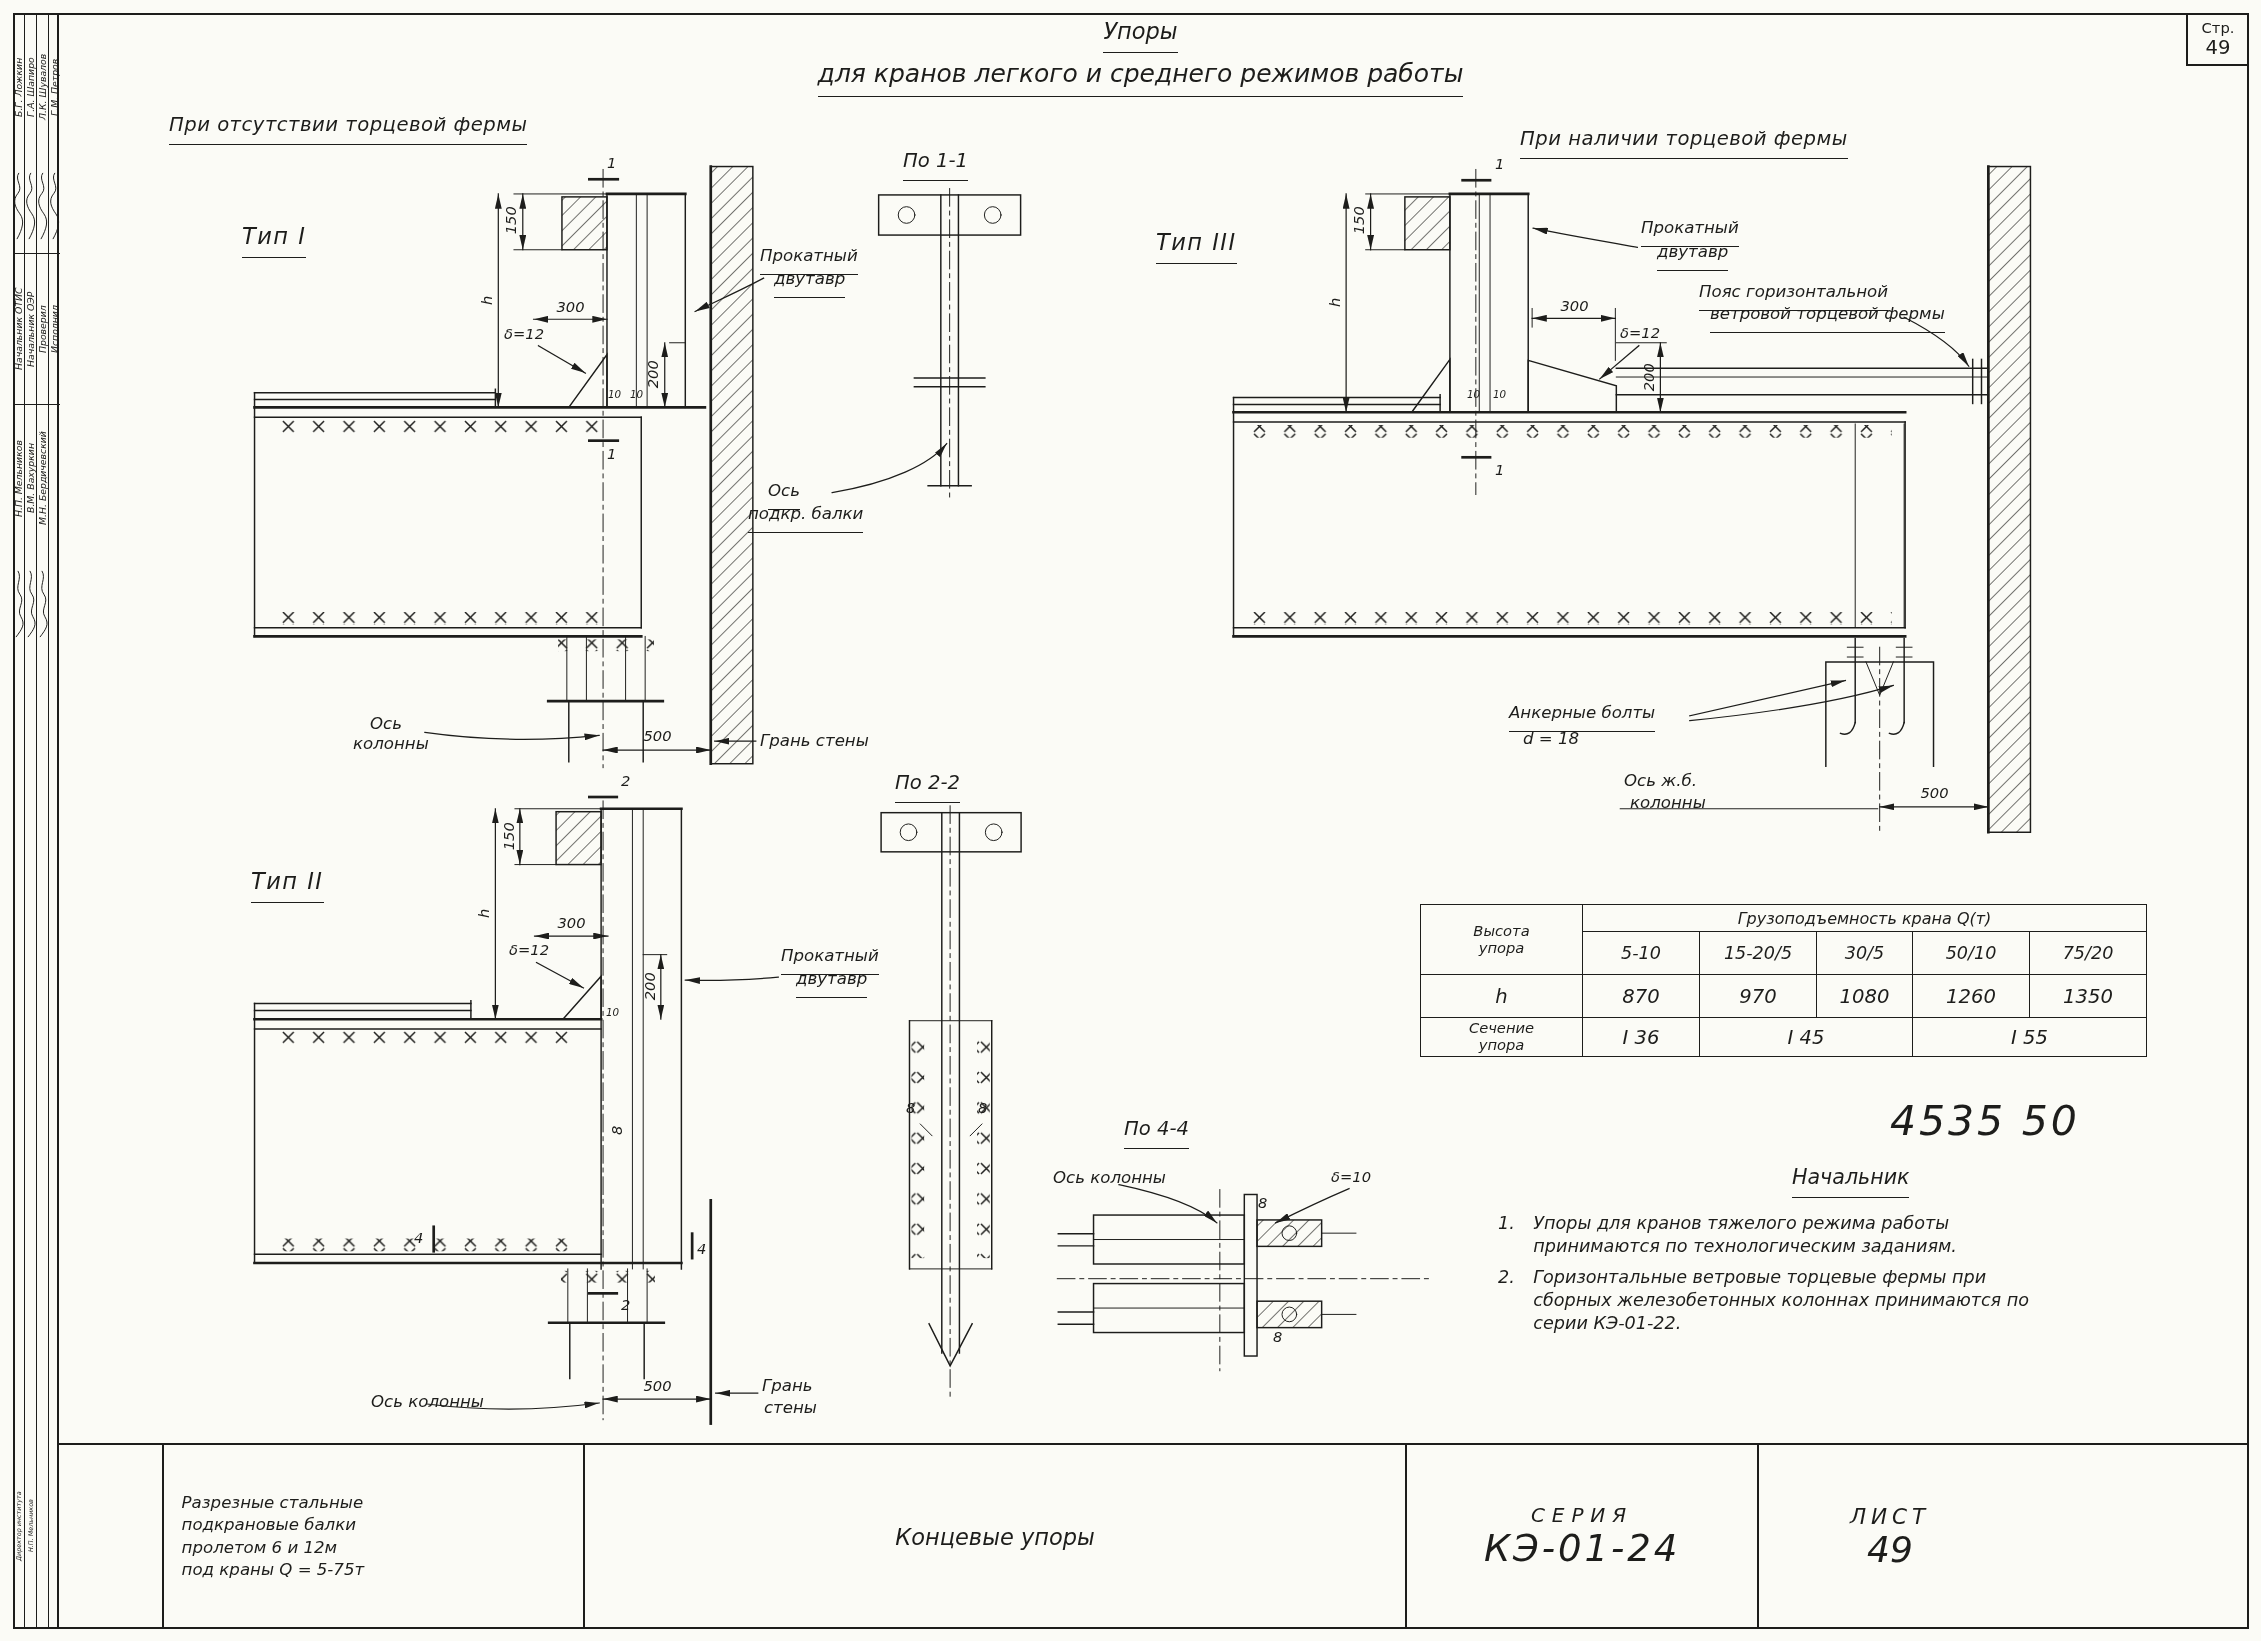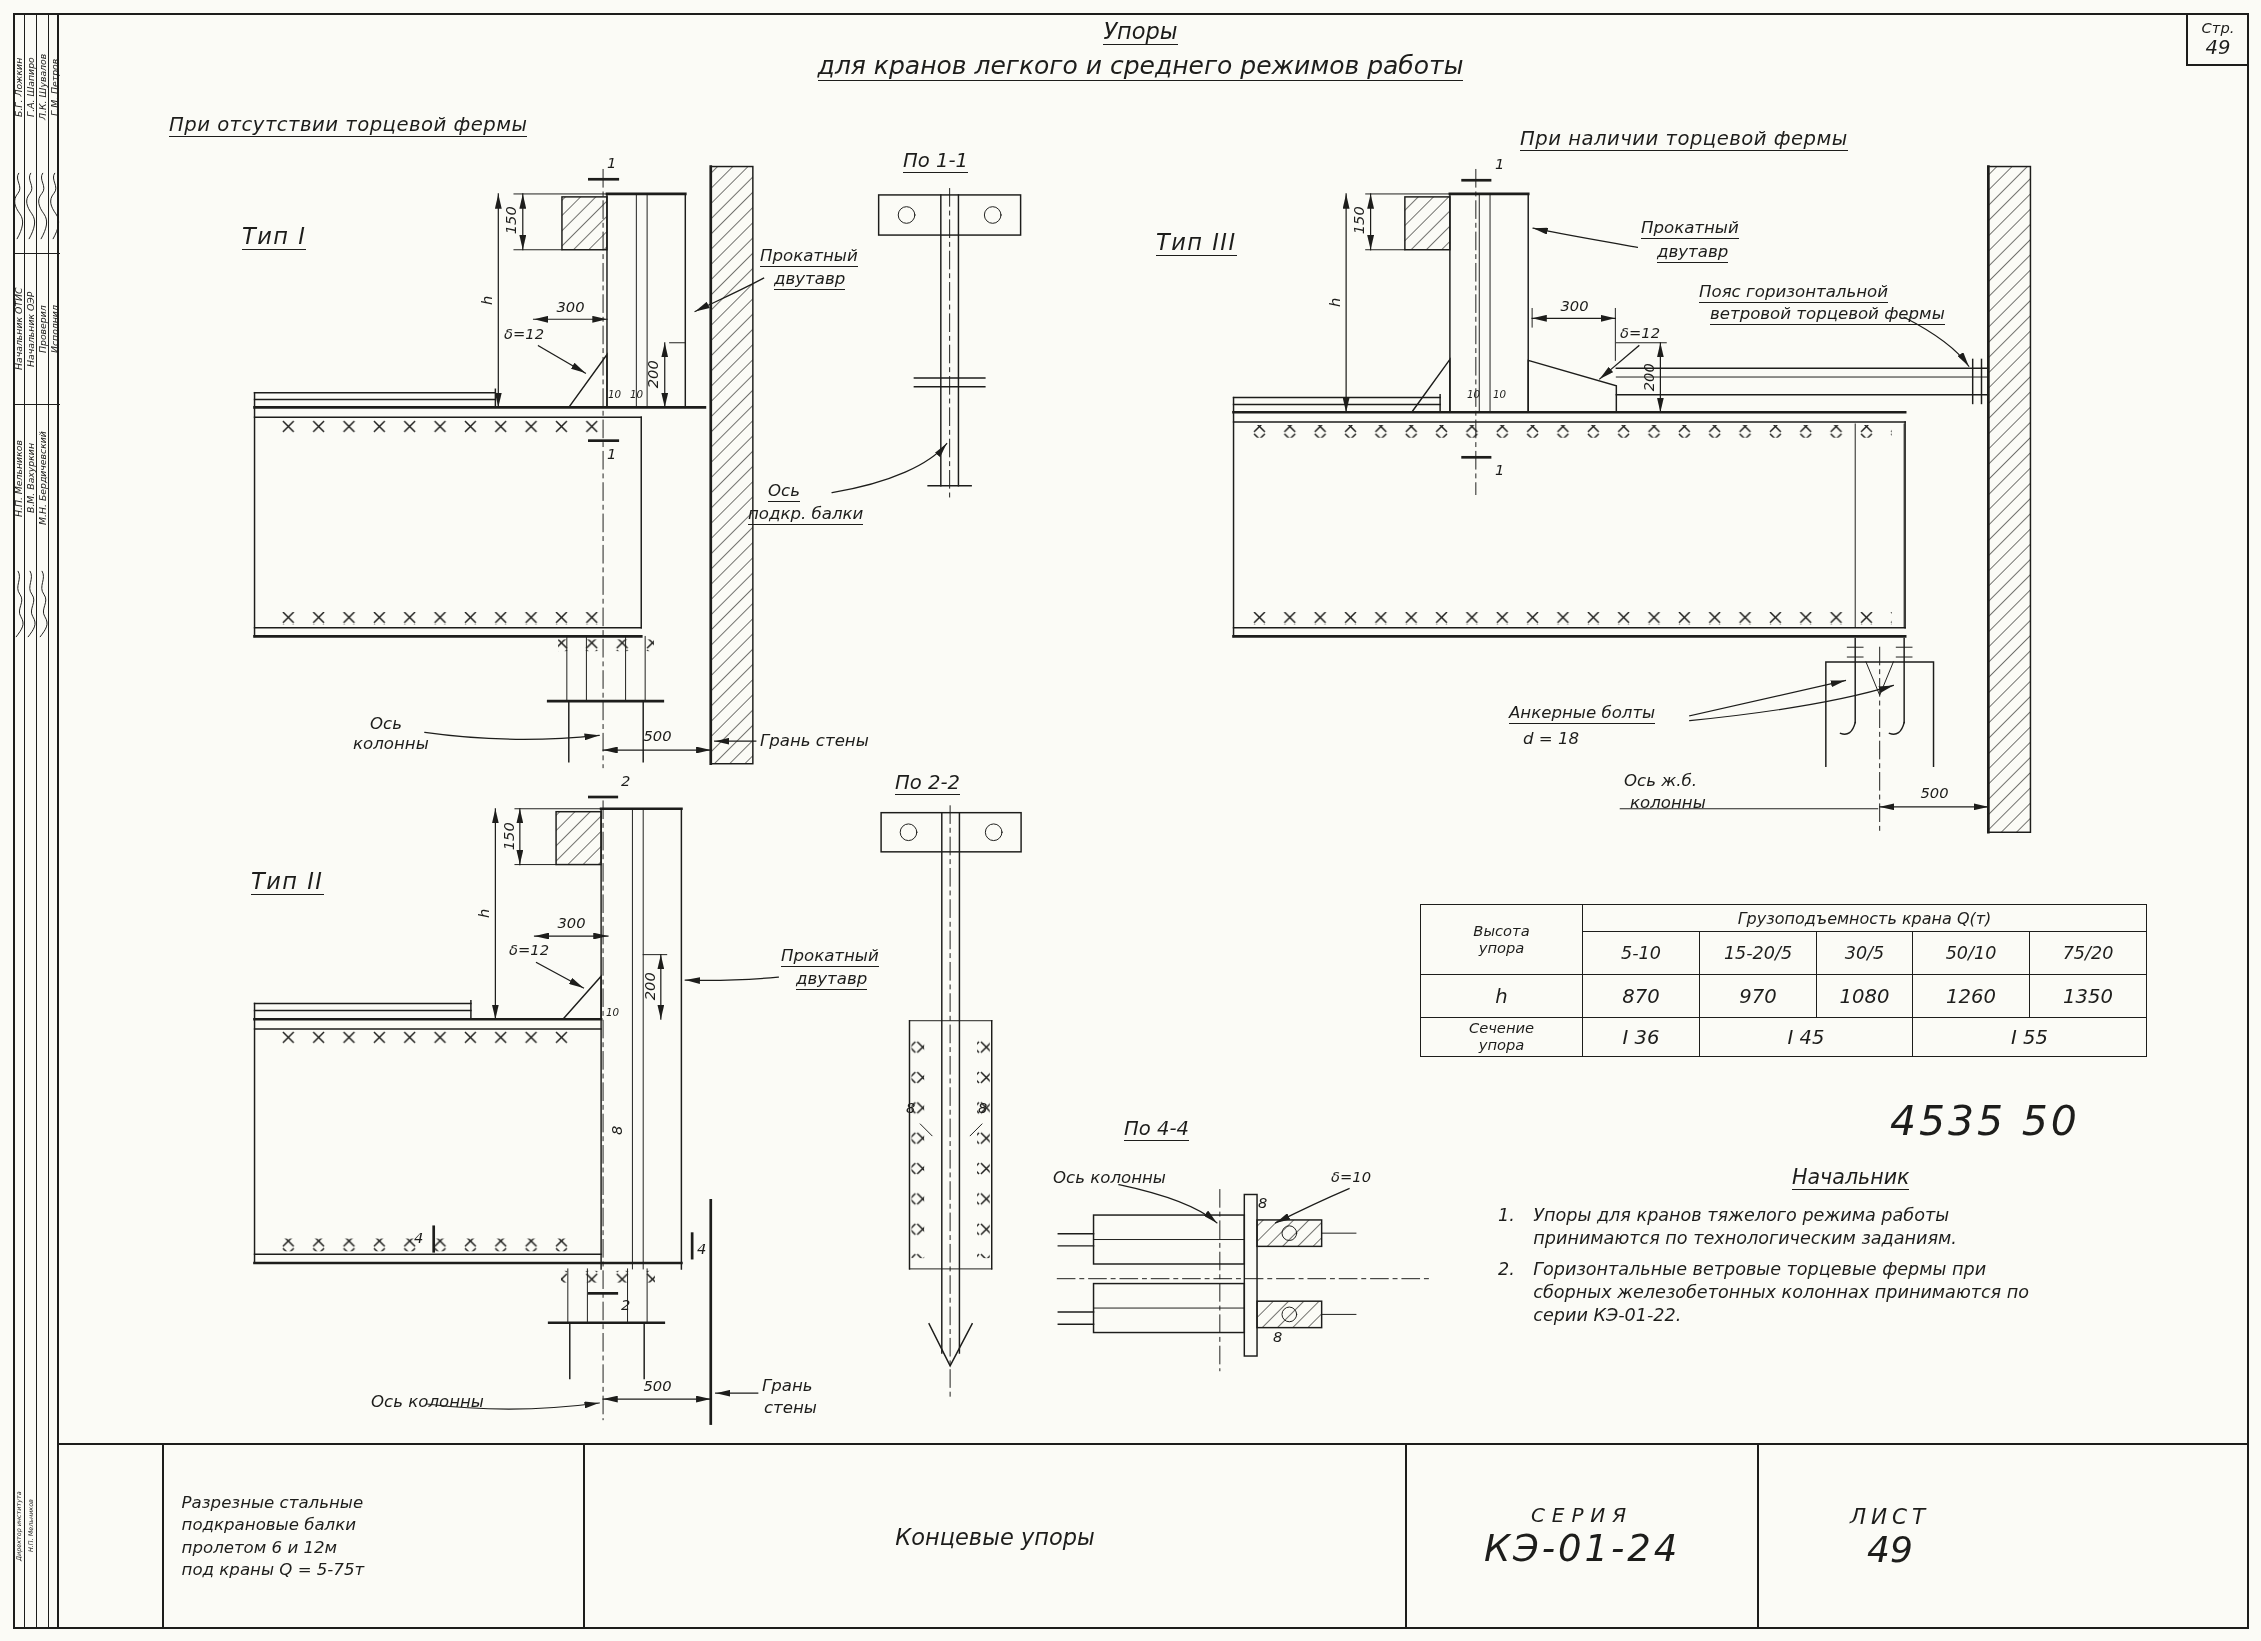--- a/index.html
+++ b/index.html
@@ -11,42 +11,42 @@
   .linework line,.linework path,.linework polyline,.linework polygon,.linework rect,.linework circle{stroke:#1d1d1b;fill:none;stroke-width:3;stroke-linecap:square}
   .linework .s2{stroke-width:2}
   .linework .s5{stroke-width:5.5}
   .linework .cl{stroke-width:2;stroke-dasharray:36 10 8 10}
   .linework .diml{stroke-width:2.5;marker-start:url(#ar);marker-end:url(#ar)}
   .linework .ldr{stroke-width:2.5;marker-end:url(#ar)}
   .linework .hfill{fill:url(#h45)}
   .linework .riv{fill:url(#xr);stroke:none}
   .linework .rivv{fill:url(#xc);stroke:none}
   .lbl{position:absolute;font-style:italic;font-size:16.6px;line-height:1.12;white-space:nowrap}
-  .u{border-bottom:1.5px solid #1d1d1b;padding-bottom:0}
+  .u{border-bottom:1.5px solid #1d1d1b;padding-bottom:8px}
   .big{font-size:22.5px;letter-spacing:1.5px}
   .sec{font-size:19.6px}
   .hdr{font-size:19.6px;letter-spacing:0.5px}
   .dim{font-size:14.7px}
   .tiny{font-size:10.3px}
   .rot{transform:rotate(-90deg);transform-origin:center center;text-align:center}
   .ctr{text-align:center}
   
   .strip{position:absolute;left:12.7px;top:12.7px;width:46px;height:1616px;border-right:2px solid #1d1d1b;display:flex}
   .strip .col{flex:1;display:flex;flex-direction:column;align-items:center;border-left:1px solid #1d1d1b}
   .strip .col:first-child{border-left:none}
   .vtx{writing-mode:vertical-rl;transform:rotate(180deg);font-style:italic;font-size:9.3px;white-space:nowrap;display:flex;align-items:center;justify-content:center}
   .cell-name{height:147px;border-bottom:1px solid #1d1d1b;width:100%}
   .cell-sig{height:93px;display:flex;align-items:center;justify-content:center;width:100%}
   .cell-role{height:152px;border-top:1px solid #1d1d1b;border-bottom:1px solid #1d1d1b;width:100%}
   .cell-name2{height:147px;width:100%}
   .cell-sig2{height:103px;display:flex;align-items:center;justify-content:center;width:100%}
   .cell-sp{flex:1}
   .cell-foot{height:206px;width:100%;font-size:6.4px}
   
-  .pageno{position:absolute;left:2186px;top:14.7px;width:62px;height:51px;border-left:2px solid #1d1d1b;border-bottom:2px solid #1d1d1b;display:flex;flex-direction:column;align-items:center;justify-content:center;font-style:italic}
+  .pageno{position:absolute;left:2186px;top:14.7px;width:62px;height:51px;border-left:2px solid #1d1d1b;border-bottom:2px solid #1d1d1b;display:flex;flex-direction:column;align-items:center;justify-content:center;}
   .pageno .l1{font-size:14.7px}
   .pageno .l2{font-size:19.6px}
   
   .spec-table{position:absolute;left:1420px;top:904px;border-collapse:collapse;font-style:italic;color:#1d1d1b}
   .spec-table td{border:1.5px solid #1d1d1b;text-align:center;vertical-align:middle;padding:2px 4.9px;font-size:17.6px}
   .spec-table .hd{font-size:16px}
   .spec-table .vals{font-size:19.6px}
   .spec-table .small2{font-size:14.7px;line-height:1.15}
   
   .notes{position:absolute;left:1498px;top:1165px;width:563px;font-style:italic}

